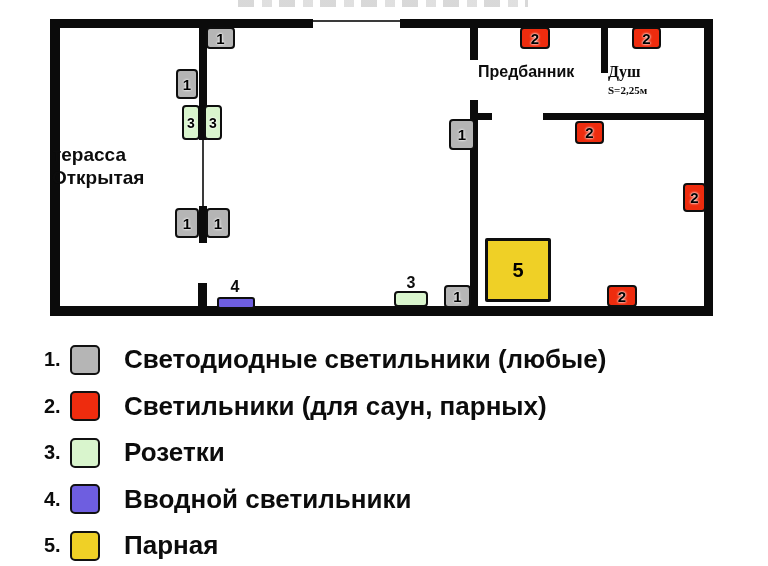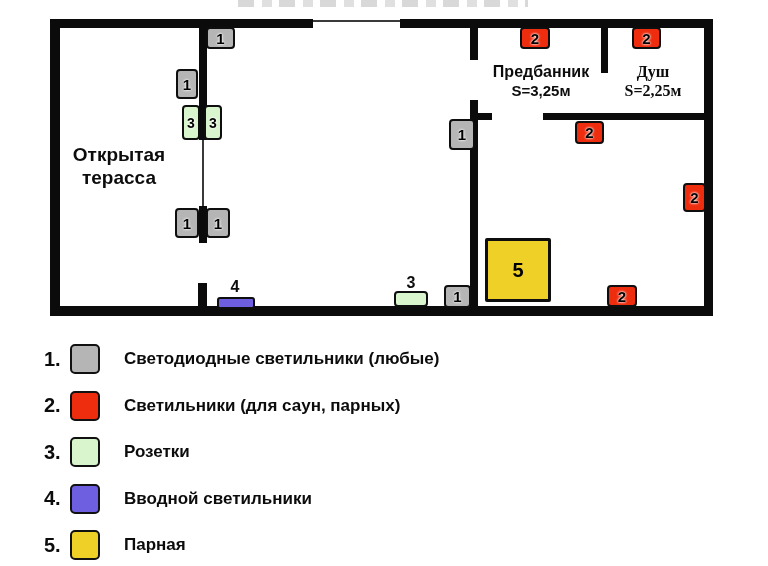--- a/index.html
+++ b/index.html
@@ -9,47 +9,47 @@
   }
   
   .title-frag{
     position:absolute;top:0;left:238px;width:290px;height:7px;opacity:.55;
     background:repeating-linear-gradient(90deg,#b9b9b9 0 16px,transparent 16px 24px,#c6c6c6 24px 34px,transparent 34px 41px);
   }
   
   .wall{position:absolute;background:#0b0b0b;z-index:2;}
   .wall-thin{position:absolute;background:#3a3a3a;z-index:1;}
   
-  .room-label{position:absolute;z-index:3;color:#0c0c0c;font-weight:bold;text-align:center;}
+  .room-label{position:absolute;z-index:3;color:#0c0c0c;font-weight:bold;}
   .t-terrace{left:52px;top:143px;width:134px;font-size:19px;line-height:23px;}
   .t-lounge{left:238px;top:155px;width:200px;font-size:19px;line-height:25px;}
   .t-lounge .area{font-size:18px;}
   .t-predbannik{left:478px;top:62px;width:126px;font-size:16px;line-height:19px;}
   .t-predbannik .area{font-size:15px;}
   .t-shower{left:608px;top:62px;width:90px;font-size:16px;line-height:19px;font-family:Liberation Serif, serif;}
-  .t-shower .area{font-size:16px;}
+  .t-shower .area{font-size:11px;}
   .t-steam{left:497px;top:190px;width:180px;font-size:20px;}
   
   .marker{
     position:absolute;box-sizing:border-box;border:2px solid #0e0e0e;border-radius:4px;
     display:flex;align-items:center;justify-content:center;z-index:5;
     font-weight:bold;font-size:15px;color:#000;
     text-shadow:0 0 2px #fff,0 0 3px #fff;
   }
   .m-led{background:#b5b5b5;}
   .m-sauna{background:#ee2c0e;}
   .m-socket{background:#d9f5cd;font-size:14px;}
   .m-panel{background:#6e5ee0;border-radius:3px;}
   .m-stove{background:#efd026;border-width:3px;border-radius:2px;font-size:20px;text-shadow:none;}
   .out-label{position:absolute;z-index:6;font-weight:bold;font-size:16px;color:#0c0c0c;transform:translateX(-50%);}
   
   .legend-row{position:absolute;left:44px;display:flex;align-items:center;z-index:3;}
   .legend-num{font-weight:bold;font-size:20px;color:#0c0c0c;width:26px;}
   .legend-swatch{width:30px;height:30px;box-sizing:border-box;border:2px solid #111;border-radius:5px;margin-right:24px;}
-  .legend-label{font-weight:bold;font-size:17px;color:#0c0c0c;white-space:nowrap;}
+  .legend-label{font-weight:bold;font-size:26px;color:#0c0c0c;white-space:nowrap;}
 </style>
 </head>
 <body>
 
 <div id="screen">
 
   <div class="title-frag"></div>
 
   <div class="wall" style="left:50px;top:19px;width:263px;height:9px;"></div>
   <div class="wall-thin" style="left:313px;top:20px;width:87px;height:2px;"></div>
@@ -65,26 +65,25 @@
 
   <div class="wall" style="left:470px;top:19px;width:8px;height:41px;"></div>
   <div class="wall" style="left:470px;top:100px;width:8px;height:206px;"></div>
 
   <div class="wall" style="left:601px;top:19px;width:7px;height:54px;"></div>
 
   <div class="wall" style="left:478px;top:113px;width:14px;height:7px;"></div>
   <div class="wall" style="left:543px;top:113px;width:161px;height:7px;"></div>
 
   <div class="room-label t-terrace">
+    <div>терасса</div>
     <div>Открытая</div>
-    <div>терасса</div>
   </div>
   <div class="room-label t-predbannik">
     <div>Предбанник</div>
-    <div class="area">S=3,25м</div>
   </div>
   <div class="room-label t-shower">
     <div>Душ</div>
     <div class="area">S=2,25м</div>
   </div>
 
   <div id="markers-layer">
       <div class="marker m-led" style="left: 206px; top: 27px; width: 29px; height: 22px;">1</div>
       <div class="marker m-led" style="left: 176px; top: 69px; width: 22px; height: 30px;">1</div>
       <div class="marker m-led" style="left: 175px; top: 208px; width: 24px; height: 30px;">1</div>

